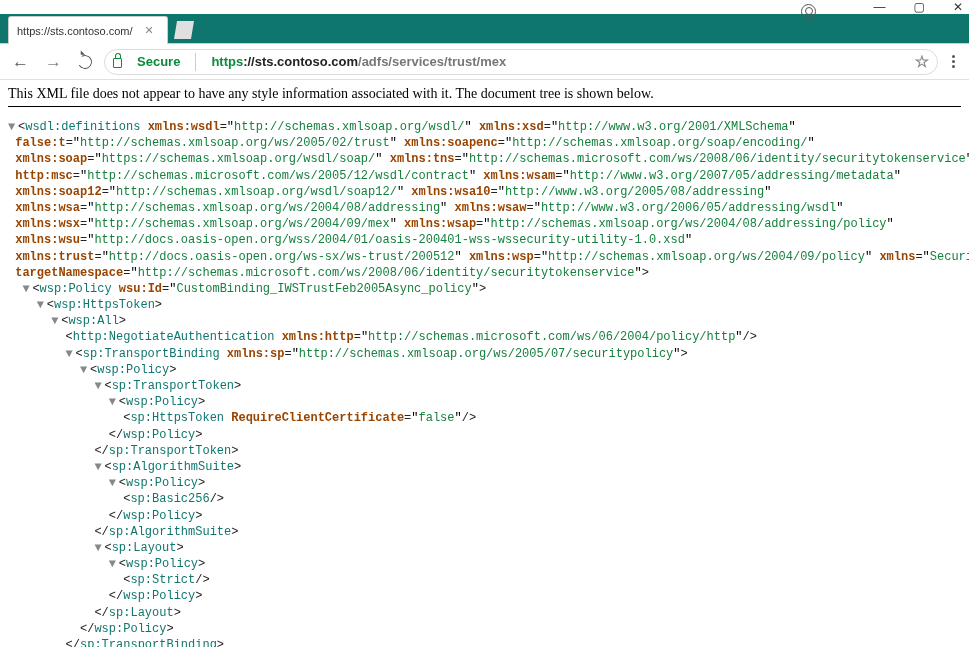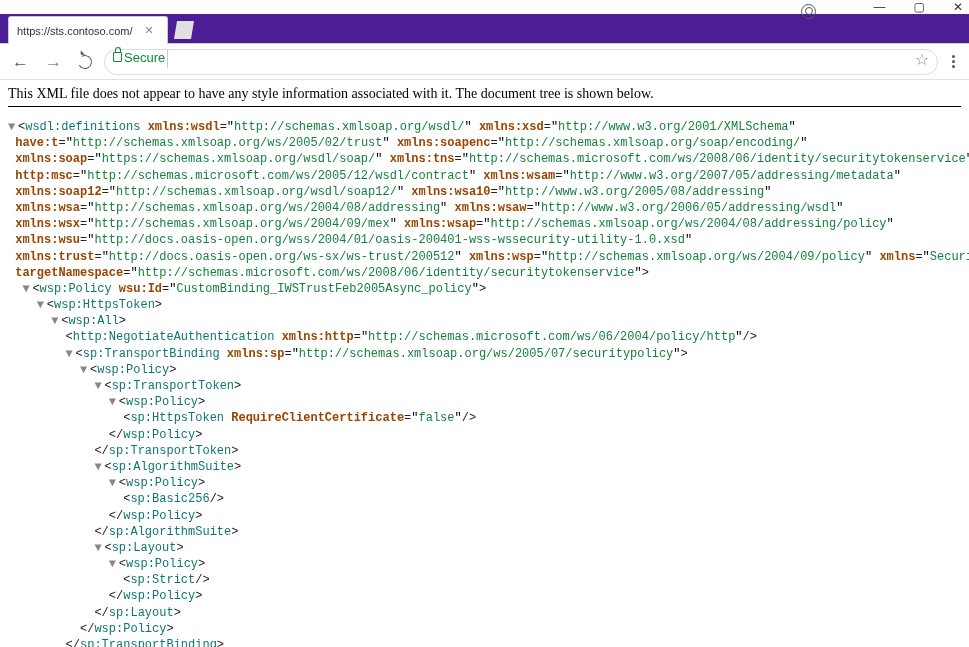--- a/index.html
+++ b/index.html
@@ -1,30 +1,30 @@
 <!DOCTYPE html>
 <html><head>
 <meta charset="utf-8">
 <style>
   * { box-sizing: border-box; }
   body { margin: 0; padding: 0; font-family: "Segoe UI", Arial, sans-serif; background: #fff; width: 969px; height: 647px; overflow: hidden; }
   .titlebar { height: 14px; background: #fff; display: flex; justify-content: flex-end; align-items: center; padding: 0 6px; gap: 28px; }
   .titlebar .win-icon { font-size: 12px; color: #333; }
   .acct { width: 15px; height: 15px; border: 1.5px solid #555; border-radius: 50%; position: relative; margin-right: 30px; top: 4px; }
   .acct::after { content:""; position:absolute; width:6px; height:6px; border:1.5px solid #555; border-radius:50%; top:2px; left:3px; }
-  .tabstrip { height: 30px; background: #4c1d95; border-bottom: 1px solid #ccc; display: flex; align-items: flex-end; padding-left: 8px; }
+  .tabstrip { height: 30px; background: #0f766e; border-bottom: 1px solid #ccc; display: flex; align-items: flex-end; padding-left: 8px; }
   .tab { height: 28px; background: #fff; border: 1px solid #ccc; border-bottom: none; border-radius: 3px 3px 0 0; display: flex; align-items: center; padding: 0 8px; gap: 6px; font-size: 11px; color: #333; min-width: 160px; position: relative; top: 1px;}
   .tab .close { color: #888; font-size: 11px; margin-left: 6px; }
   .addtab { width: 20px; height: 18px; background: #e0e0e0; margin-left: 6px; margin-bottom: 4px; clip-path: polygon(15% 0, 100% 0, 85% 100%, 0 100%); display:flex; align-items:center; justify-content:center; font-size:10px; color:#555;}
   .toolbar { height: 36px; display: flex; align-items: center; padding: 0 8px; gap: 8px; border-bottom: 1px solid #e0e0e0; }
   .nav-btn { color: #888; font-size: 17px; padding: 2px 4px; }
   .nav-btn.active { color: #555; }
   .reload { width: 14px; height: 14px; border: 1.8px solid #555; border-radius: 50%; border-left-color: transparent; position: relative; transform: rotate(15deg); margin: 0 4px;}
   .reload::after { content:""; position:absolute; top:-3px; left:-3px; border: 3px solid transparent; border-top-color:#555; transform: rotate(30deg); }
-  .omnibox { flex: 1; height: 26px; border: 1px solid #dcdcdc; border-radius: 14px; display: flex; align-items: flex-start; padding: 0 8px; gap: 2px; font-size: 13px; }
+  .omnibox { flex: 1; height: 26px; border: 1px solid #dcdcdc; border-radius: 14px; display: flex; align-items: center; padding: 0 8px; gap: 15px; font-size: 13px; font-weight: bold; }
   .lock { width: 9px; height: 10px; border: 1.5px solid #0a8a3a; border-radius: 1px; position: relative; margin-top:2px;}
   .lock::before { content:""; position:absolute; top:-6px; left:1px; width:4px; height:5px; border:1.5px solid #0a8a3a; border-bottom:none; border-radius: 3px 3px 0 0;}
   .secure { color: #0a8a3a; font-size: 13px; }
   .urlsep { width:1px; height:18px; background:#ccc; }
   .url-scheme { color: #0a8a3a; }
   .url-host { color: #222; }
   .url-path { color: #777; }
   .star { color: #888; font-size: 16px; }
   .menu-dots { display:flex; flex-direction:column; gap:2px; padding: 0 6px;}
   .menu-dots span { width:3px; height:3px; border-radius:50%; background:#555; }
@@ -59,34 +59,35 @@
 </div>
 
 <div class="toolbar">
   <span class="nav-btn active">←</span>
   <span class="nav-btn">→</span>
   <span class="reload"></span>
   <div class="omnibox">
     <span class="lock"></span>
     <span class="secure">Secure</span>
     <span class="urlsep"></span>
+    <span><span class="url-scheme">https</span><span class="url-host">://sts.contoso.com</span><span class="url-path">/adfs/services/trust/mex</span></span>
     <span style="flex:1"></span>
     <span class="star">☆</span>
   </div>
   <div class="menu-dots">
       <span></span>
       <span></span>
       <span></span>
     </div>
 </div>
 
 <div class="content scrollbar-pseudo">
   <div class="notice">This XML file does not appear to have any style information associated with it. The document tree is shown below.</div>
   <div class="xml" id="xml-render"><span class="tri">▼</span><span class="pn">&lt;</span><span class="tg">wsdl:definitions</span> <span class="an">xmlns:wsdl</span><span class="pn">=</span>"<span class="av">http://schemas.xmlsoap.org/wsdl/</span>" <span class="an">xmlns:xsd</span><span class="pn">=</span>"<span class="av">http://www.w3.org/2001/XMLSchema</span>"
- <span class="an">have:t</span><span class="pn">=</span>"<span class="av">http://schemas.xmlsoap.org/ws/2005/02/trust</span>" <span class="an">xmlns:soapenc</span><span class="pn">=</span>"<span class="av">http://schemas.xmlsoap.org/soap/encoding/</span>"
+ <span class="an">false:t</span><span class="pn">=</span>"<span class="av">http://schemas.xmlsoap.org/ws/2005/02/trust</span>" <span class="an">xmlns:soapenc</span><span class="pn">=</span>"<span class="av">http://schemas.xmlsoap.org/soap/encoding/</span>"
  <span class="an">xmlns:soap</span><span class="pn">=</span>"<span class="av">https://schemas.xmlsoap.org/wsdl/soap/</span>" <span class="an">xmlns:tns</span><span class="pn">=</span>"<span class="av">http://schemas.microsoft.com/ws/2008/06/identity/securitytokenservice</span>"
  <span class="an">http:msc</span><span class="pn">=</span>"<span class="av">http://schemas.microsoft.com/ws/2005/12/wsdl/contract</span>" <span class="an">xmlns:wsam</span><span class="pn">=</span>"<span class="av">http://www.w3.org/2007/05/addressing/metadata</span>"
  <span class="an">xmlns:soap12</span><span class="pn">=</span>"<span class="av">http://schemas.xmlsoap.org/wsdl/soap12/</span>" <span class="an">xmlns:wsa10</span><span class="pn">=</span>"<span class="av">http://www.w3.org/2005/08/addressing</span>"
  <span class="an">xmlns:wsa</span><span class="pn">=</span>"<span class="av">http://schemas.xmlsoap.org/ws/2004/08/addressing</span>" <span class="an">xmlns:wsaw</span><span class="pn">=</span>"<span class="av">http://www.w3.org/2006/05/addressing/wsdl</span>"
  <span class="an">xmlns:wsx</span><span class="pn">=</span>"<span class="av">http://schemas.xmlsoap.org/ws/2004/09/mex</span>" <span class="an">xmlns:wsap</span><span class="pn">=</span>"<span class="av">http://schemas.xmlsoap.org/ws/2004/08/addressing/policy</span>"
  <span class="an">xmlns:wsu</span><span class="pn">=</span>"<span class="av">http://docs.oasis-open.org/wss/2004/01/oasis-200401-wss-wssecurity-utility-1.0.xsd</span>"
  <span class="an">xmlns:trust</span><span class="pn">=</span>"<span class="av">http://docs.oasis-open.org/ws-sx/ws-trust/200512</span>" <span class="an">xmlns:wsp</span><span class="pn">=</span>"<span class="av">http://schemas.xmlsoap.org/ws/2004/09/policy</span>" <span class="an">xmlns</span><span class="pn">=</span>"<span class="av">SecurityTokenService</span>"
  <span class="an">targetNamespace</span><span class="pn">=</span>"<span class="av">http://schemas.microsoft.com/ws/2008/06/identity/securitytokenservice</span>"<span class="pn">&gt;</span>
   <span class="tri">▼</span><span class="pn">&lt;</span><span class="tg">wsp:Policy</span> <span class="an">wsu:Id</span><span class="pn">=</span>"<span class="av">CustomBinding_IWSTrustFeb2005Async_policy</span>"<span class="pn">&gt;</span>
     <span class="tri">▼</span><span class="pn">&lt;</span><span class="tg">wsp:HttpsToken</span><span class="pn">&gt;</span>

